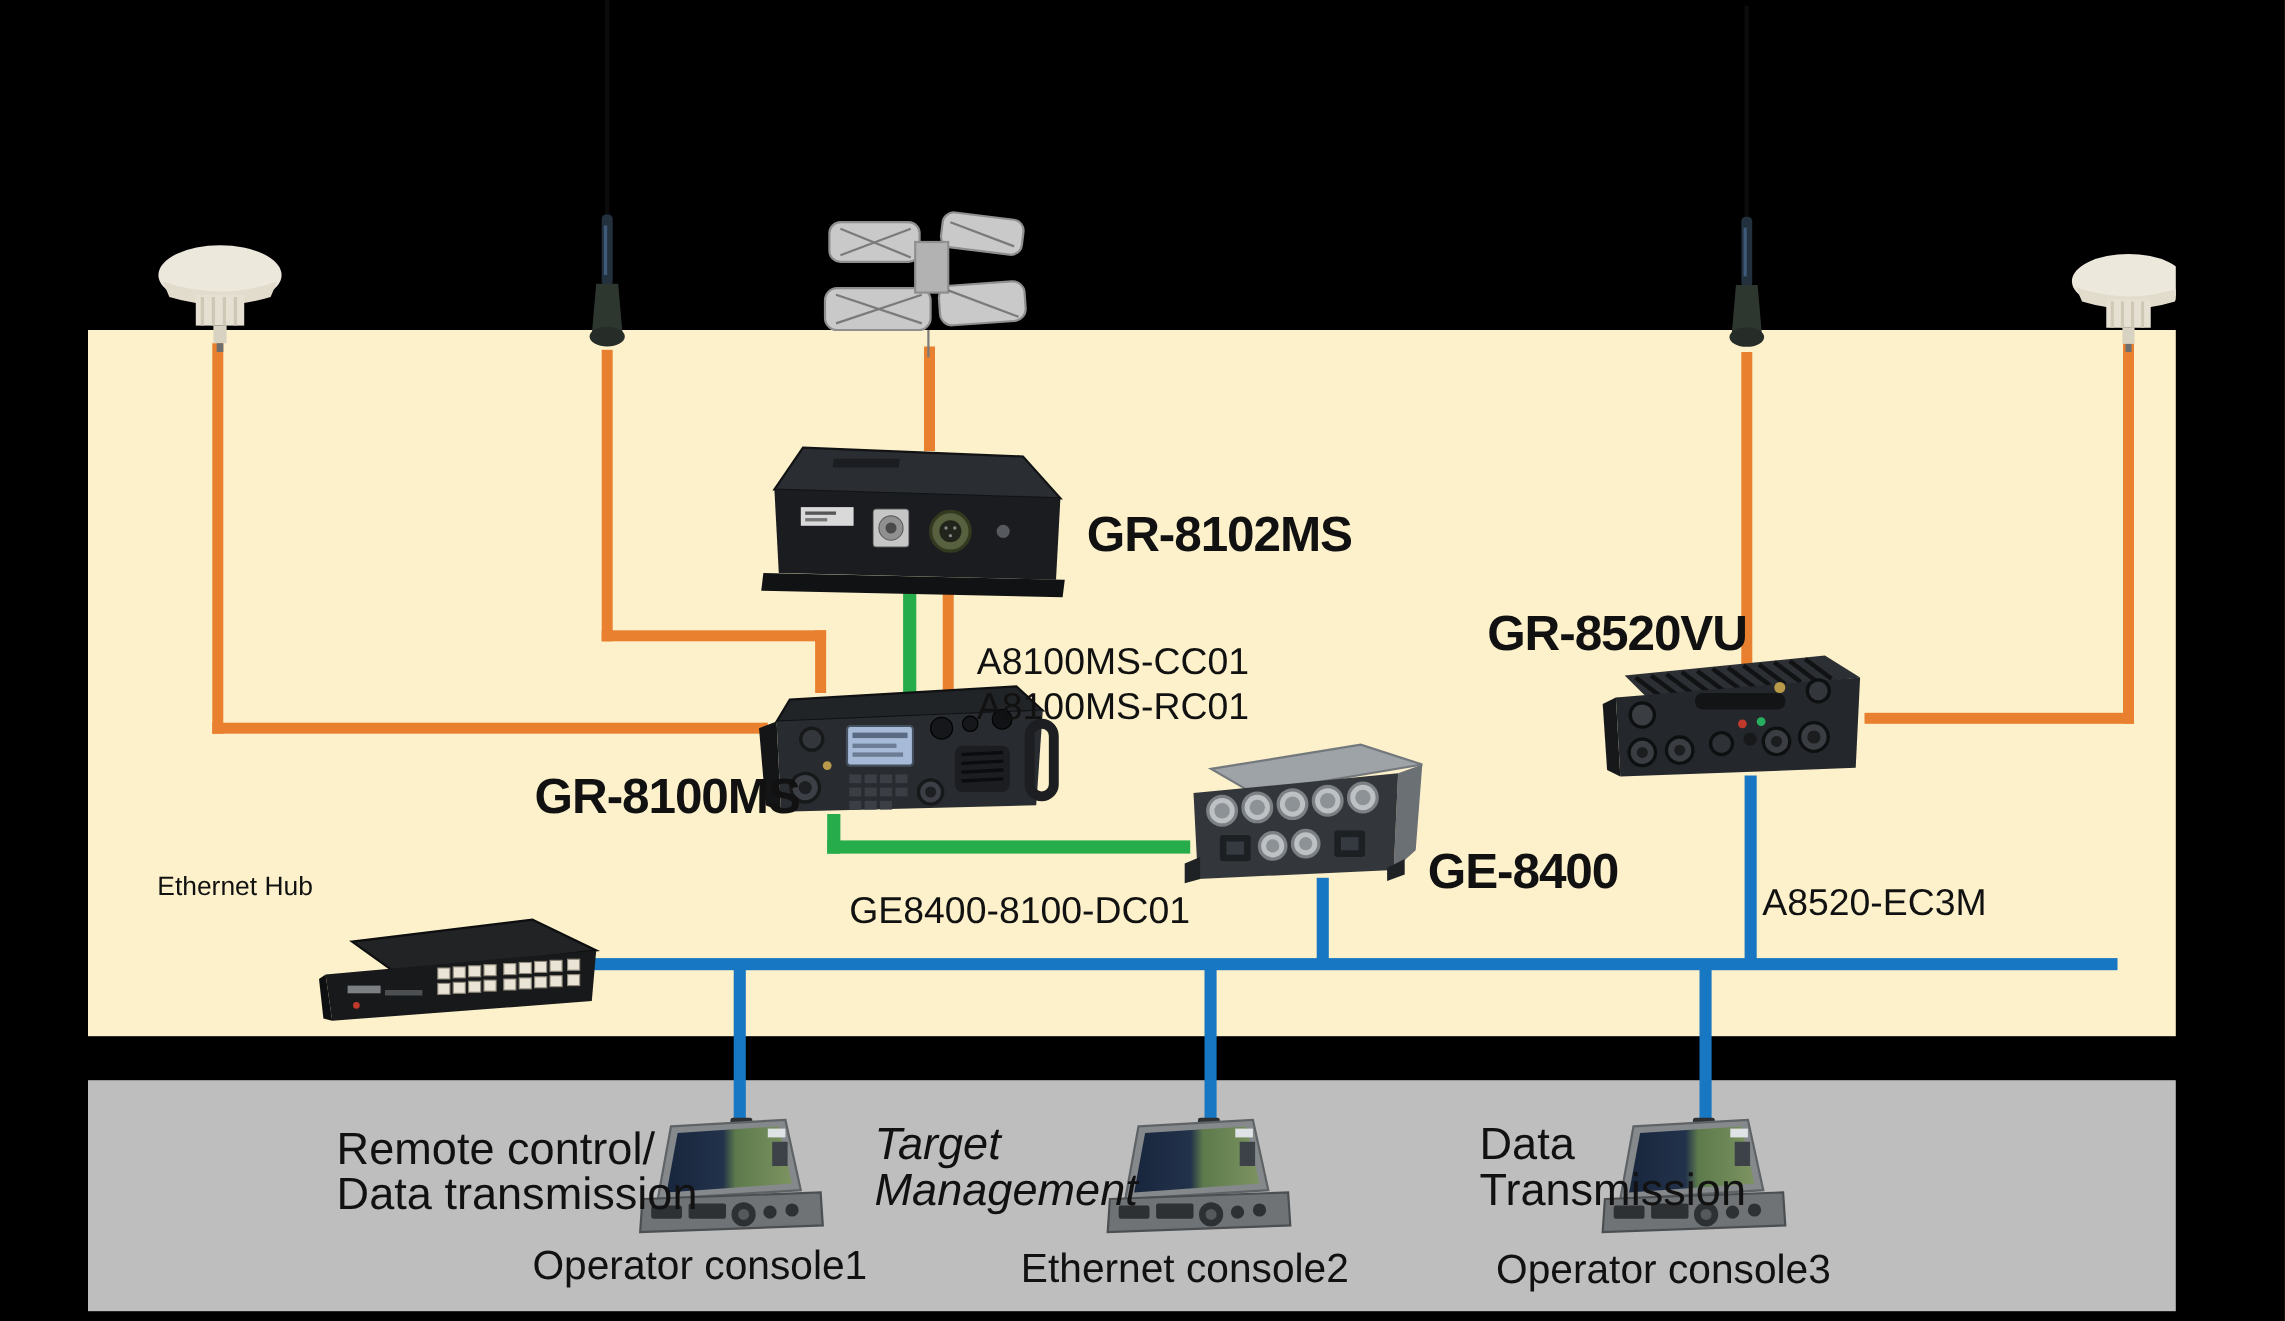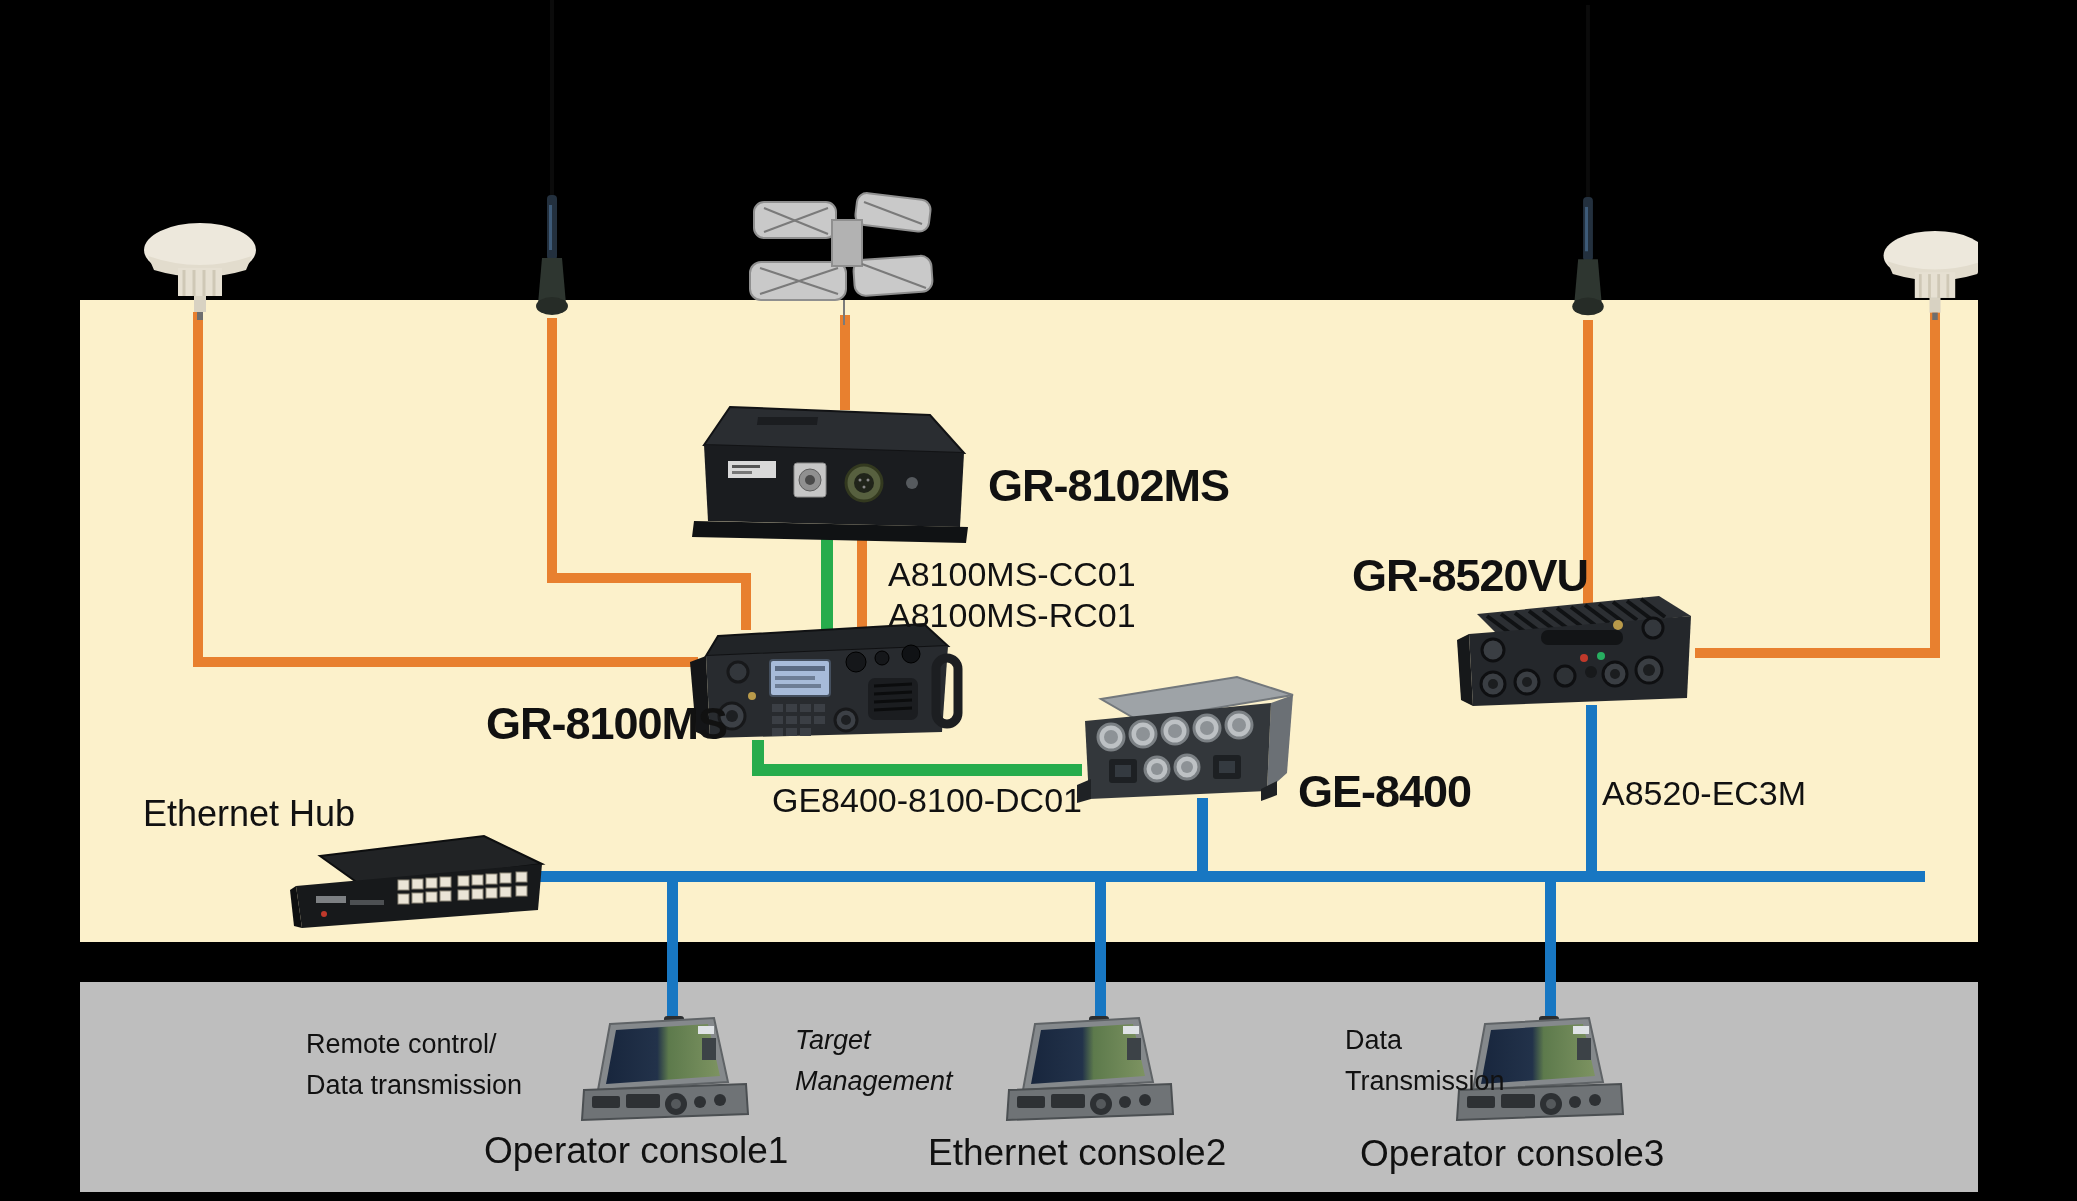--- a/index.html
+++ b/index.html
@@ -8,25 +8,25 @@
   .band{position:absolute;}
   .band.yellow{left:80px;top:300px;width:1990px;height:642px;background:var(--band_yellow,#FCF1CB);}
   .band.gray{left:80px;top:982px;width:1990px;height:210px;background:var(--band_gray,#BEBEBE);}
   .cab{position:absolute;}
   .cab.orange{background:var(--cable_orange,#E8802F);}
   .cab.green{background:var(--cable_green,#27AC4C);}
   .cab.blue{background:var(--cable_blue,#1877C2);}
   .dev{position:absolute;}
   .lbl{position:absolute;color:#111;white-space:nowrap;}
   .lbl.bold{font-weight:bold;font-size:45px;letter-spacing:-1px;}
-  .lbl.cable{font-size:34px;}
+  .lbl.cable{font-size:34px;margin-top:28px;}
   .lbl.two{line-height:41px;}
-  .lbl.role{font-size:27px;line-height:41px;}
+  .lbl.role{font-size:41px;line-height:41px;}
   .lbl.cname{font-size:37px;}
-  .lbl.hub{font-size:36px;}
+  .lbl.hub{font-size:24px;}
 </style>
 </head>
 <body>
 
 <div class="stage">
 
   <div class="band yellow"></div>
   <div class="band gray"></div>
 
   <div>

